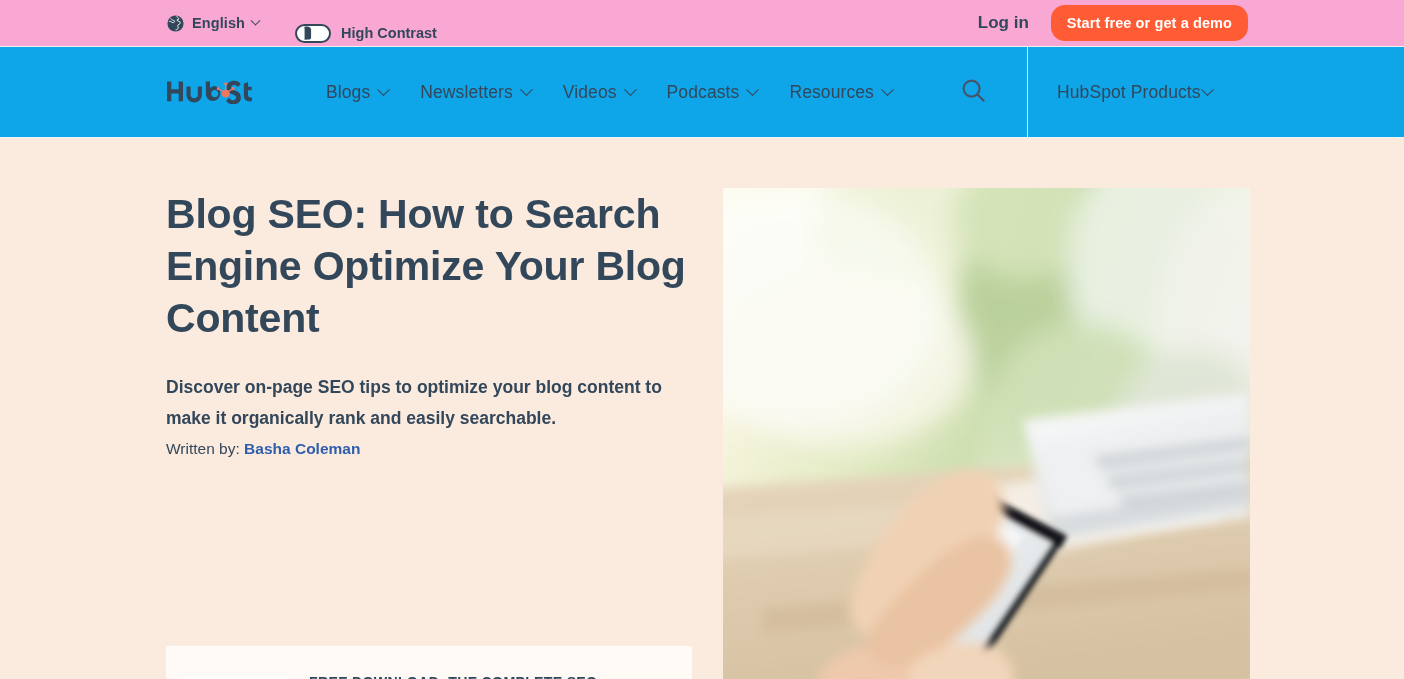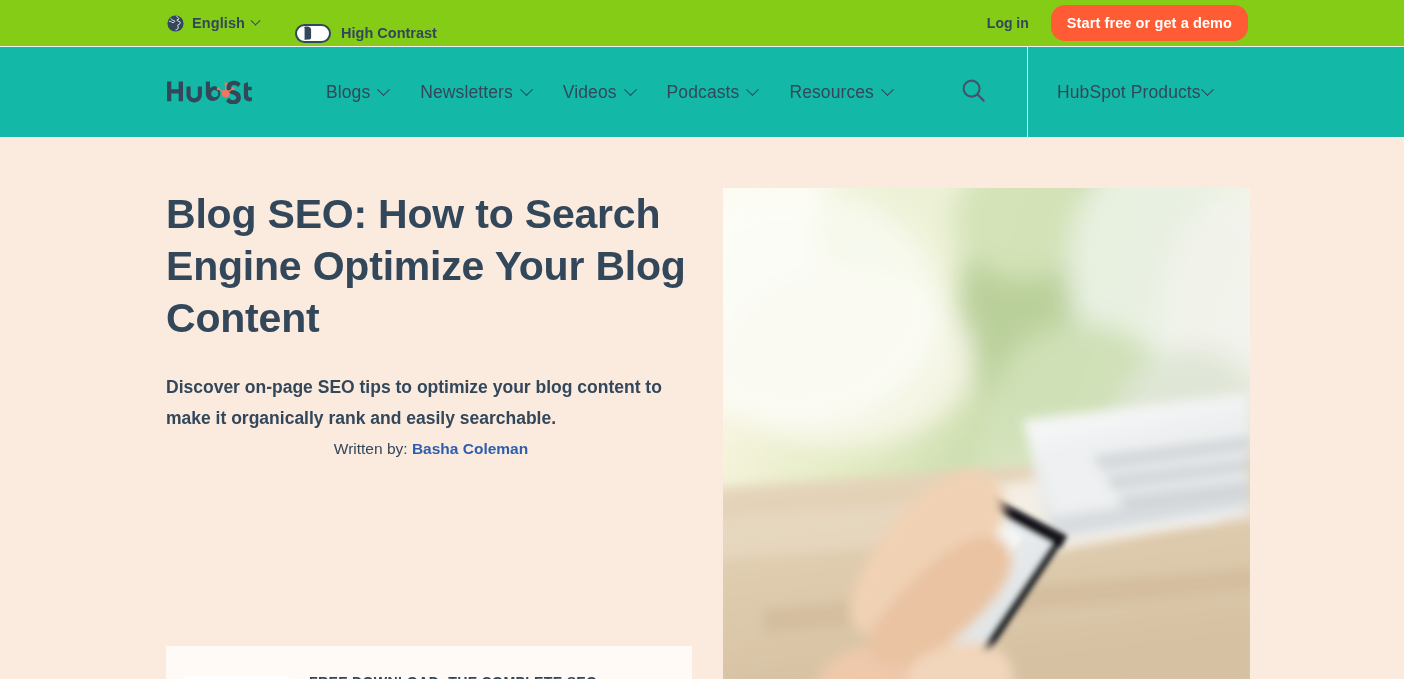--- a/index.html
+++ b/index.html
@@ -8,21 +8,21 @@
     height: 679px;
     overflow: hidden;
     background: #ffffff;
     font-family: "Liberation Sans", sans-serif;
     color: #33475b;
   }
 
   
   .utility-bar {
     height: 47px;
-    background: #84cc16;
+    background: #f9a8d4;
     border-bottom: 1px solid #f0f0f2;
     display: flex;
     align-items: center;
     position: relative;
   }
   .util-left {
     position: absolute;
     left: 166px;
     display: flex;
     align-items: center;
@@ -81,21 +81,21 @@
     color: #33475b;
   }
   .util-right {
     position: absolute;
     right: 156px;
     display: flex;
     align-items: center;
     gap: 16px;
   }
   .login-link {
-    font-size: 14px;
+    font-size: 17px;
     font-weight: 700;
     color: #33475b;
     text-decoration: none;
     cursor: pointer;
     padding: 4px 6px;
   }
   .cta-orange {
     background: #ff5c35;
     color: #fff;
     font-size: 14.5px;
@@ -105,21 +105,21 @@
     padding: 11px 16px;
     cursor: pointer;
     font-family: "Liberation Sans", sans-serif;
     letter-spacing: .1px;
     line-height: 1;
   }
 
   
   .main-nav {
     height: 91px;
-    background: #14b8a6;
+    background: #0ea5e9;
     display: flex;
     align-items: center;
     position: relative;
     border-bottom: 1px solid #f3f3f5;
   }
   .nav-left {
     position: absolute;
     left: 166px;
     display: flex;
     align-items: center;
@@ -202,21 +202,20 @@
     line-height: 31px;
     color: #33475b;
     font-weight: 700;
     margin-bottom: 6px;
     max-width: 515px;
   }
   .byline {
     font-size: 15.5px;
     color: #33475b;
     font-weight: 400;
-    text-align: center;
   }
   .byline a {
     color: #2d5eae;
     font-weight: 700;
     text-decoration: none;
     cursor: pointer;
   }
 
   
   .cta-card {

